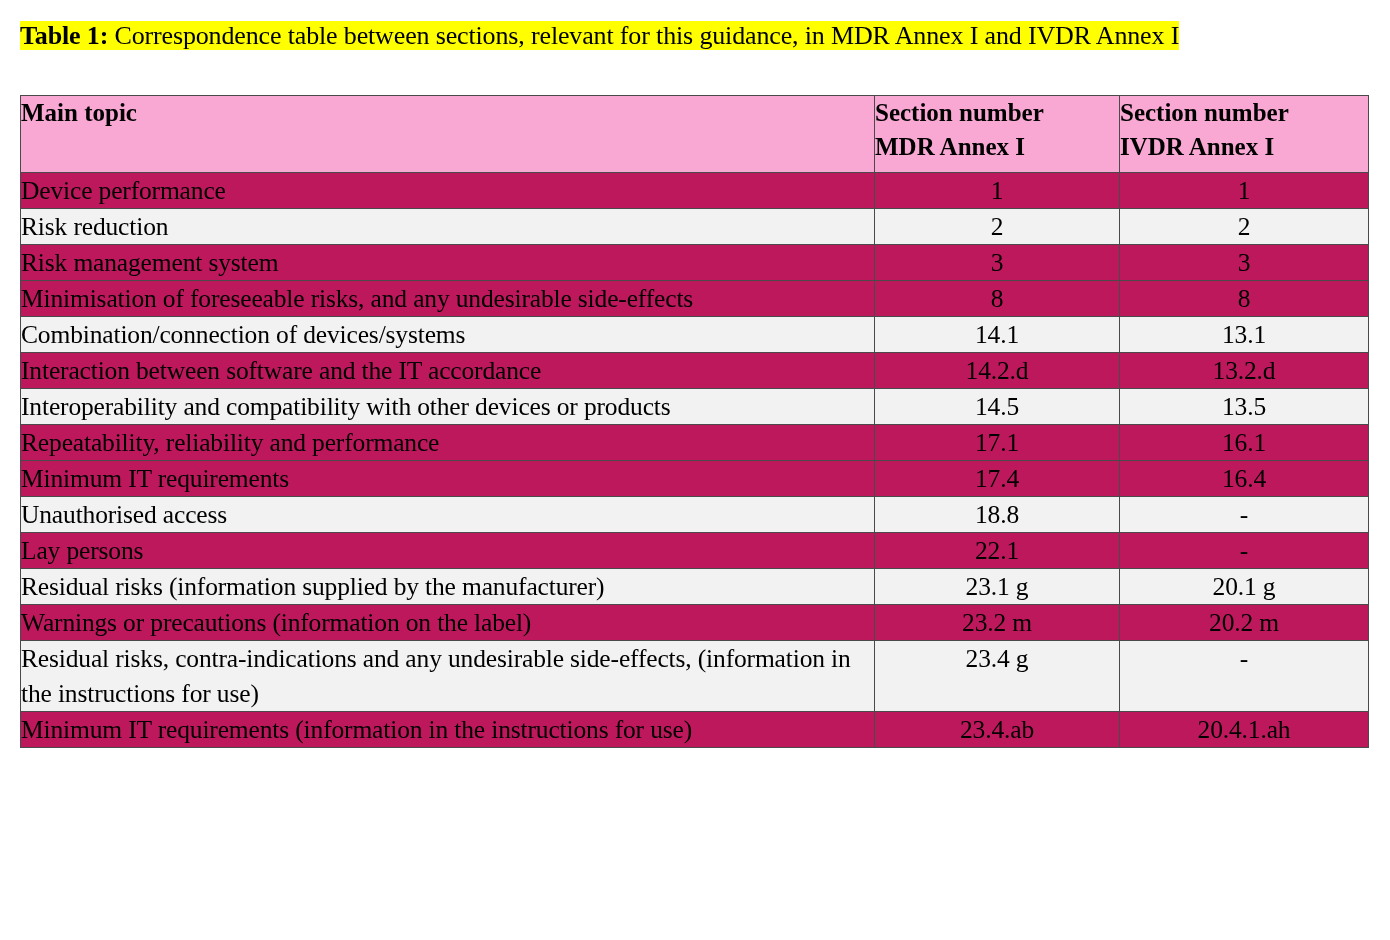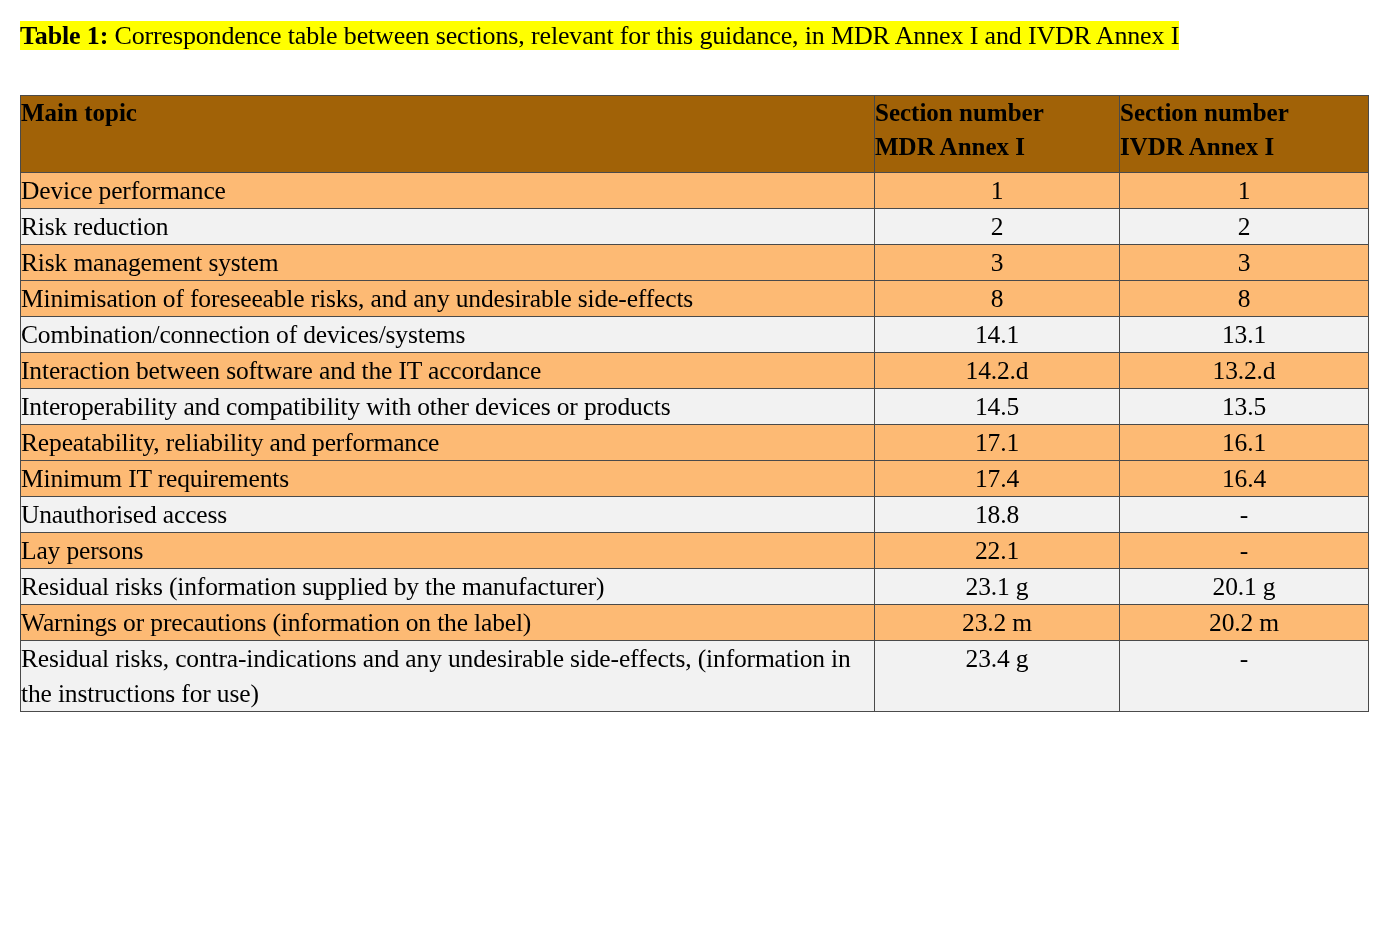--- a/index.html
+++ b/index.html
@@ -57,21 +57,21 @@
   table.corr col.c-ivdr  { width: 249px; }
 
   table.corr th,
   table.corr td {
     border: 1.1px solid #4a4a4a;
     padding: 0;
     vertical-align: top;
   }
 
   thead th {
-    background: #a16207;
+    background: #f9a8d4;
     font-weight: bold;
     font-size: 25px;
     line-height: 34px;
     height: 76px;
     vertical-align: top;
   }
   th.h-topic {
     text-align: left;
     padding: 3px 0 0 14px;
   }
@@ -91,21 +91,21 @@
     padding: 1px 10px 2px 14px;
   }
   td.num {
     text-align: center;
     padding: 1px 4px 2px 4px;
   }
   tbody tr.alt > td {
     background: #f2f2f2;
   }
   tbody tr > td {
-    background: #fdba74;
+    background: #be185d;
   }
   tbody tr.alt > td.topic,
   tbody tr.alt > td.num {
     background: #f2f2f2;
   }
 </style>
 </head>
 <body>
 
 <div id="page">
@@ -200,17 +200,22 @@
         <tr>
           <td class="topic">Warnings or precautions (information on the label)</td>
           <td class="num">23.2 m</td>
           <td class="num">20.2 m</td>
         </tr>
         <tr class="alt">
           <td class="topic">Residual risks, contra-indications and any undesirable side-effects, (information in the instructions for use)</td>
           <td class="num">23.4 g</td>
           <td class="num">-</td>
         </tr>
+        <tr>
+          <td class="topic">Minimum IT requirements (information in the instructions for use)</td>
+          <td class="num">23.4.ab</td>
+          <td class="num">20.4.1.ah</td>
+        </tr>
       </tbody>
     </table>
   </div>
 
 </div>
 
 </body></html>

